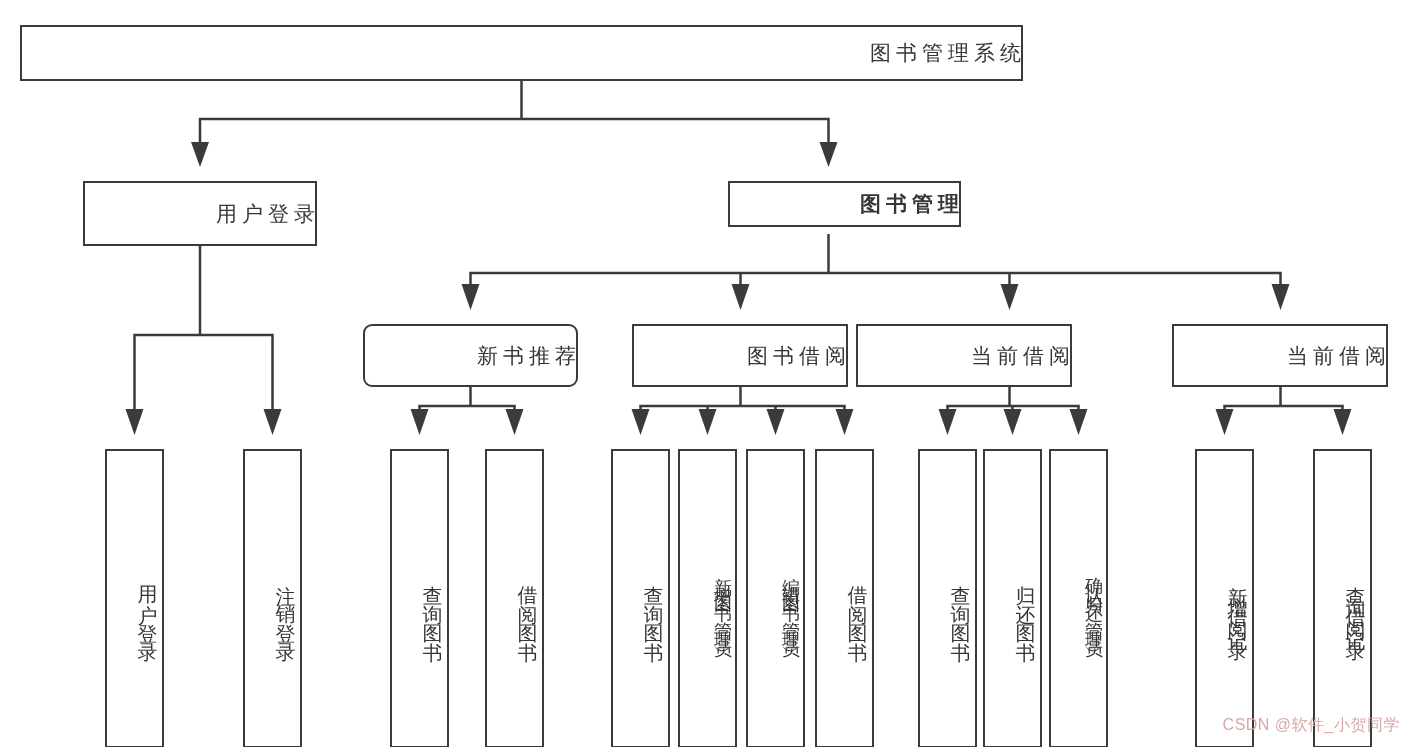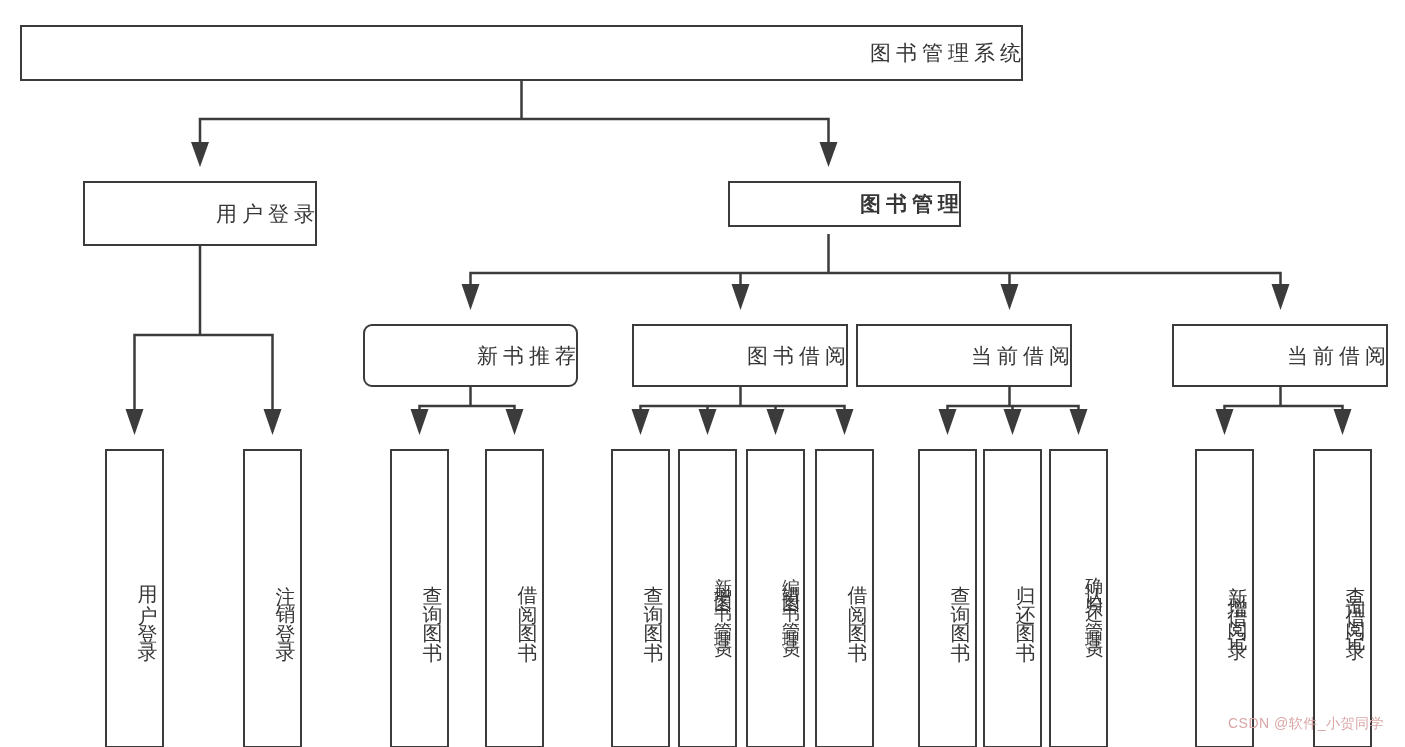--- a/index.html
+++ b/index.html
@@ -59,22 +59,22 @@
   .n-bb-edit{left:746px;}
   .n-bb-borrow{left:815px;}
   .n-cb-query{left:918px;}
   .n-cb-return{left:983px;}
   .n-cb-confirm{left:1049px;}
   .n-rec-add{left:1195px;}
   .n-rec-query{left:1313px;}
 
   .watermark{
     position:absolute;
-    right:21px;top:715px;
-    font-size:14px;
+    right:5px;top:715px;
+    font-size:16px;
     color:#d9a6a6;
     letter-spacing:0.5px;
     z-index:5;
     white-space:nowrap;
   }
 </style>
 </head>
 <body>
 
 <div class="canvas">

